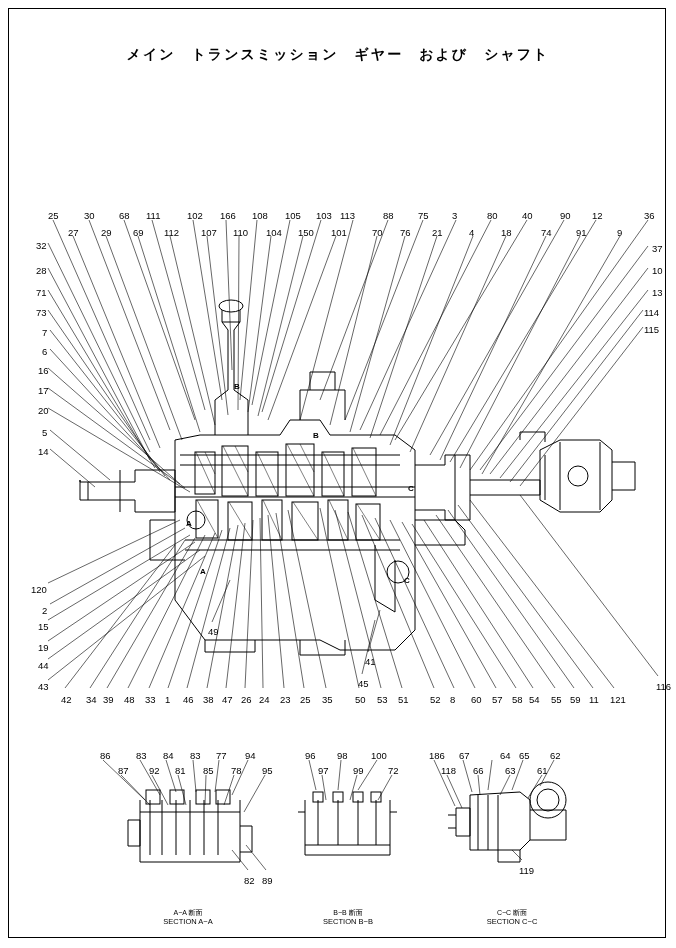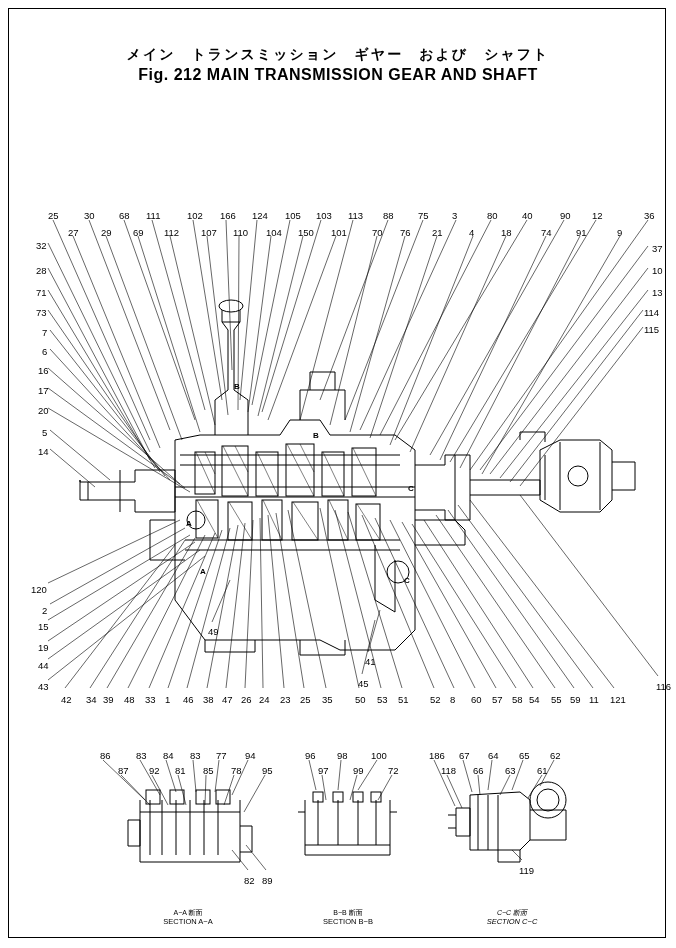--- a/index.html
+++ b/index.html
@@ -76,21 +76,20 @@
   }
 </style>
 </head>
 <body>
 
 <div id="page">
 
   <div class="frame"></div>
 
   <div class="title-jp">メイン　トランスミッション　ギヤー　および　シャフト</div>
-  <div class="title-en">Fig. 212 MAIN TRANSMISSION GEAR AND SHAFT</div>
 
   <svg class="leader" viewBox="0 0 676 948">
     <g stroke="#000" stroke-width="0.6" fill="none">
 
       <line x1="53" y1="220" x2="150" y2="440"></line>
       <line x1="89" y1="220" x2="170" y2="430"></line>
       <line x1="124" y1="220" x2="195" y2="420"></line>
       <line x1="152" y1="220" x2="205" y2="410"></line>
       <line x1="193" y1="220" x2="222" y2="400"></line>
       <line x1="226" y1="220" x2="232" y2="370"></line>
@@ -330,24 +329,24 @@
     </g>
   </svg>
 
   <div>
     <span class="num" style="left:48px;top:211px">25</span>
     <span class="num" style="left:84px;top:211px">30</span>
     <span class="num" style="left:119px;top:211px">68</span>
     <span class="num" style="left:146px;top:211px">111</span>
     <span class="num" style="left:187px;top:211px">102</span>
     <span class="num" style="left:220px;top:211px">166</span>
-    <span class="num" style="left:252px;top:211px">124</span>
+    <span class="num" style="left:252px;top:211px">108</span>
     <span class="num" style="left:285px;top:211px">105</span>
     <span class="num" style="left:316px;top:211px">103</span>
-    <span class="num" style="left:348px;top:211px">113</span>
+    <span class="num" style="left:340px;top:211px">113</span>
     <span class="num" style="left:383px;top:211px">88</span>
     <span class="num" style="left:418px;top:211px">75</span>
     <span class="num" style="left:452px;top:211px">3</span>
     <span class="num" style="left:487px;top:211px">80</span>
     <span class="num" style="left:522px;top:211px">40</span>
     <span class="num" style="left:560px;top:211px">90</span>
     <span class="num" style="left:592px;top:211px">12</span>
     <span class="num" style="left:644px;top:211px">36</span>
   </div>
 
@@ -475,27 +474,27 @@
     <span class="num" style="left:388px;top:766px">72</span>
   </div>
   <div class="seccap" style="left:288px;top:908px;width:120px;">
     <div class="jp">B−B 断面</div>
     <div class="en">SECTION B−B</div>
   </div>
 
   <div>
     <span class="num" style="left:429px;top:751px">186</span>
     <span class="num" style="left:459px;top:751px">67</span>
-    <span class="num" style="left:488px;top:751px">64</span>
+    <span class="num" style="left:500px;top:751px">64</span>
     <span class="num" style="left:519px;top:751px">65</span>
     <span class="num" style="left:550px;top:751px">62</span>
     <span class="num" style="left:441px;top:766px">118</span>
     <span class="num" style="left:473px;top:766px">66</span>
     <span class="num" style="left:505px;top:766px">63</span>
     <span class="num" style="left:537px;top:766px">61</span>
     <span class="num" style="left:519px;top:866px">119</span>
   </div>
-  <div class="seccap" style="left:452px;top:908px;width:120px;font-style:italic;">
+  <div class="seccap" style="left:452px;top:908px;width:120px;">
     <div class="jp">C−C 断面</div>
     <div class="en">SECTION C−C</div>
   </div>
 
 </div>
 
 </body></html>

